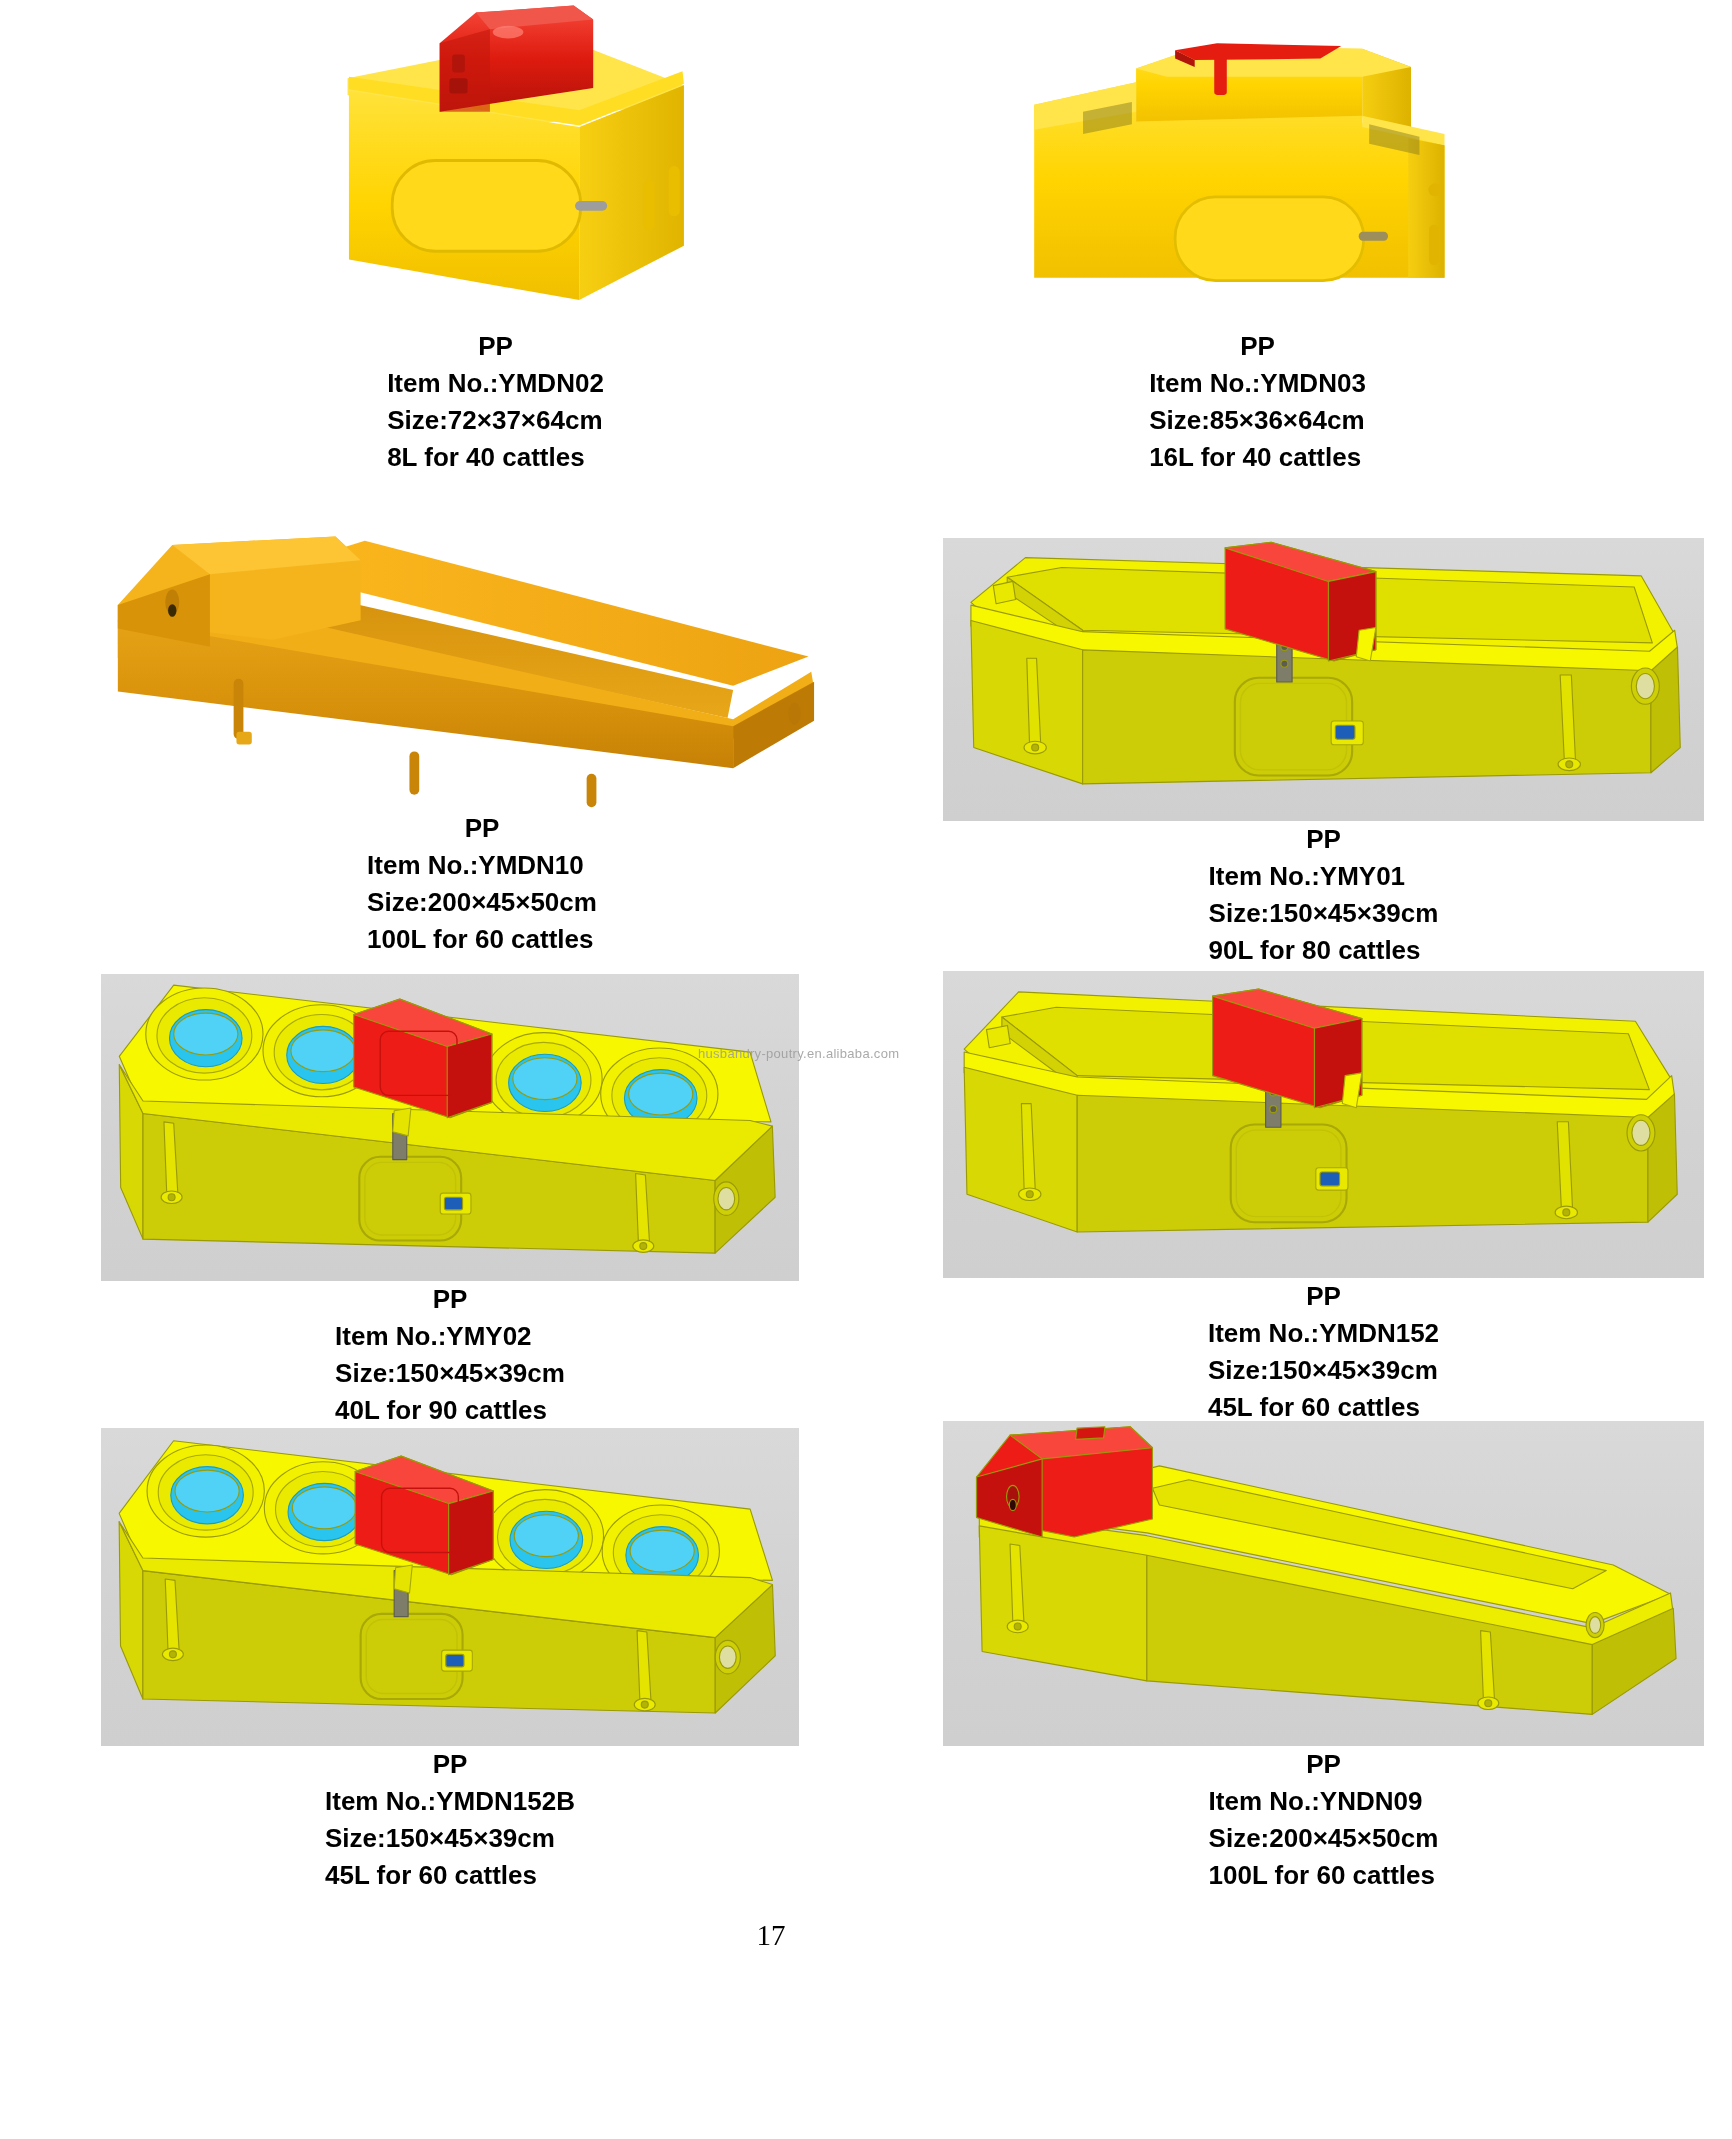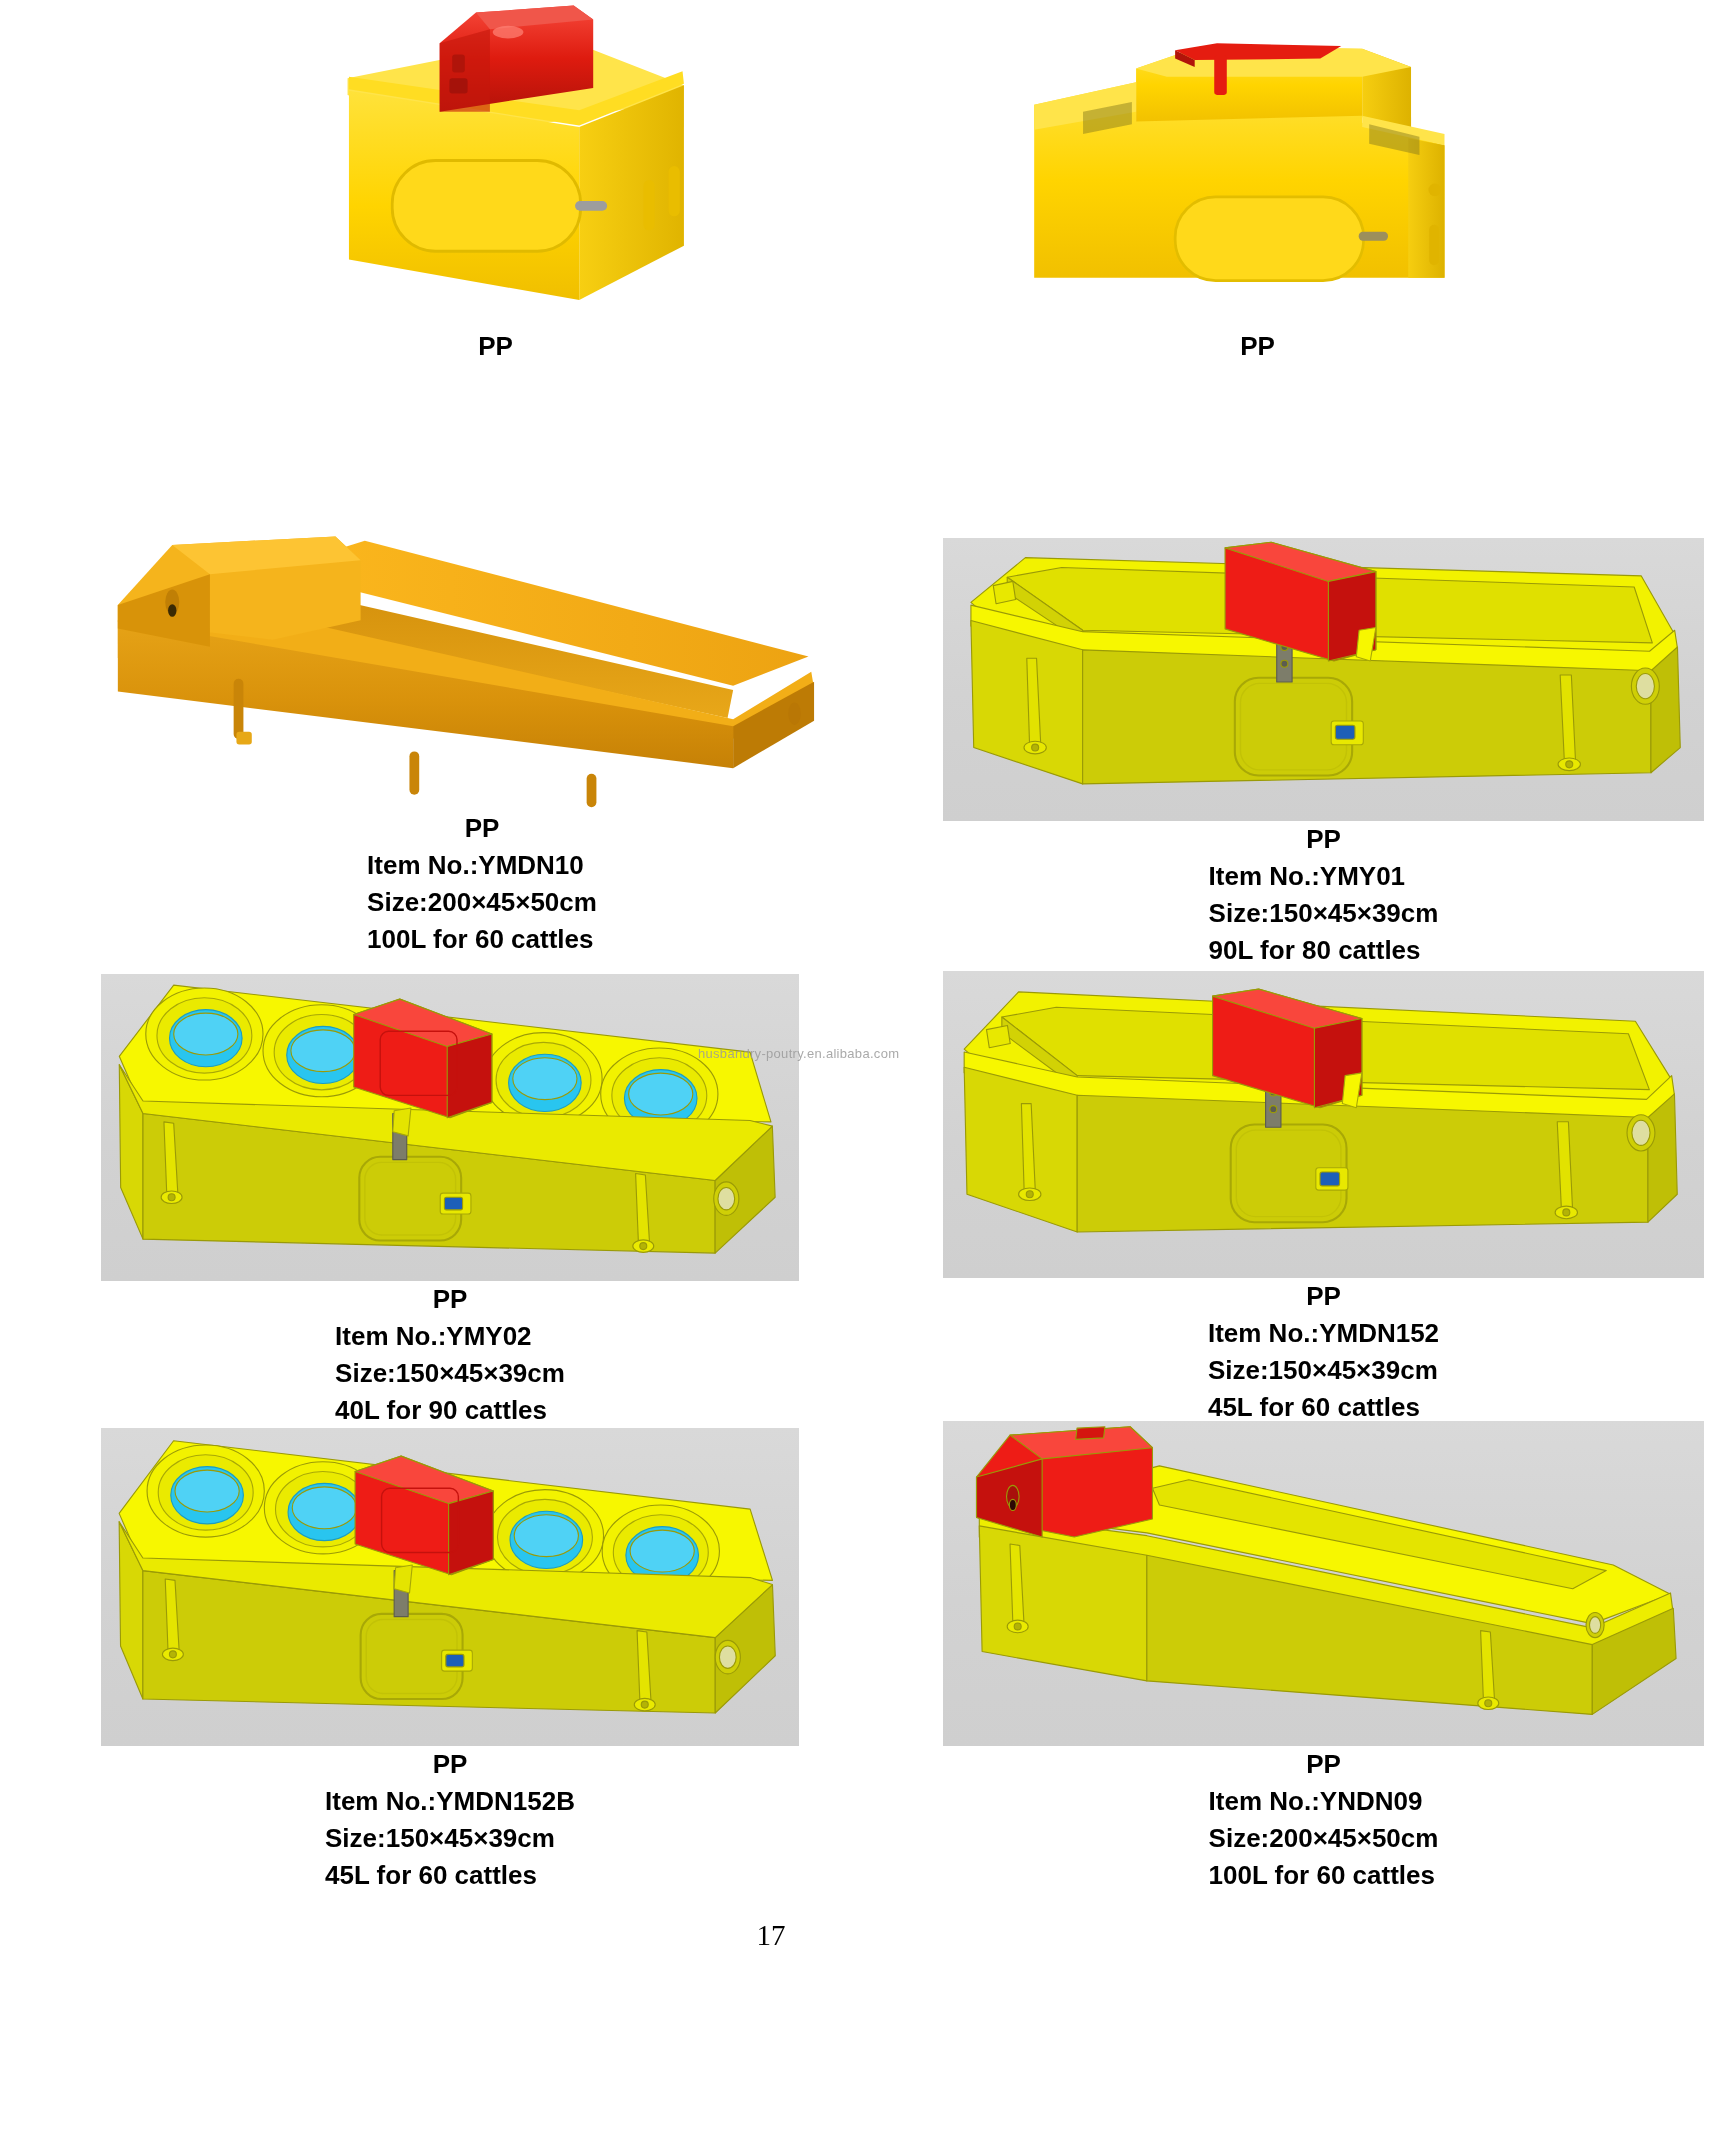--- a/index.html
+++ b/index.html
@@ -117,20 +117,25 @@
         <path d="M300,62 L352,18 L492,8 L520,28 L520,126 L300,160 Z" fill="url(#g1r)"></path>
         <path d="M352,18 L492,8 L520,28 L372,42 Z" fill="#f0564a"></path>
         <path d="M300,62 L372,42 L372,160 L300,160 Z" fill="#c4170c" opacity="0.6"></path>
         <rect x="318" y="78" width="18" height="26" rx="4" fill="#b0140a"></rect>
         <rect x="314" y="112" width="26" height="22" rx="4" fill="#a5120a"></rect>
         <ellipse cx="398" cy="46" rx="22" ry="9" fill="#ff8376" opacity="0.7"></ellipse>
       </svg>
     </div>
     <div class="caption cap-wrap">
       <div class="pp">PP</div>
+      <div class="cap-lines">
+        <div>Item No.:YMDN02</div>
+        <div>Size:72×37×64cm</div>
+        <div>8L for 40 cattles</div>
+      </div>
     </div>
   </div>
 
   <div class="cell" style="left:992px; top:0px; width:531px;">
     <div class="figure photo-bg" style="height:328px;">
       <svg viewBox="0 0 760 470" width="531" height="328">
         <defs>
           <linearGradient id="g2f" x1="0" y1="0" x2="0" y2="1">
             <stop offset="0" stop-color="#ffe23a"></stop>
               <stop offset="0.5" stop-color="#ffd400"></stop>
@@ -160,20 +165,25 @@
 
         <rect x="262" y="282" width="270" height="120" rx="58" ry="58" fill="#ffd91a" stroke="#e3bd00" stroke-width="4"></rect>
         <rect x="525" y="332" width="42" height="13" rx="6" fill="#9c8f5c"></rect>
 
         <circle cx="634" cy="272" r="9" fill="#e0b400"></circle>
         <rect x="626" y="322" width="14" height="58" rx="7" fill="#e0b400"></rect>
       </svg>
     </div>
     <div class="caption cap-wrap">
       <div class="pp">PP</div>
+      <div class="cap-lines">
+        <div>Item No.:YMDN03</div>
+        <div>Size:85×36×64cm</div>
+        <div>16L for 40 cattles</div>
+      </div>
     </div>
   </div>
 
   <div class="cell" style="left:105px; top:517px; width:754px;">
     <div class="figure photo-bg" style="height:293px;">
       <svg viewBox="0 0 1080 420" width="754" height="293">
         <defs>
           <linearGradient id="g3f" x1="0" y1="0" x2="0" y2="1">
             <stop offset="0" stop-color="#e6a317"></stop>
               <stop offset="0.55" stop-color="#d9920b"></stop>

